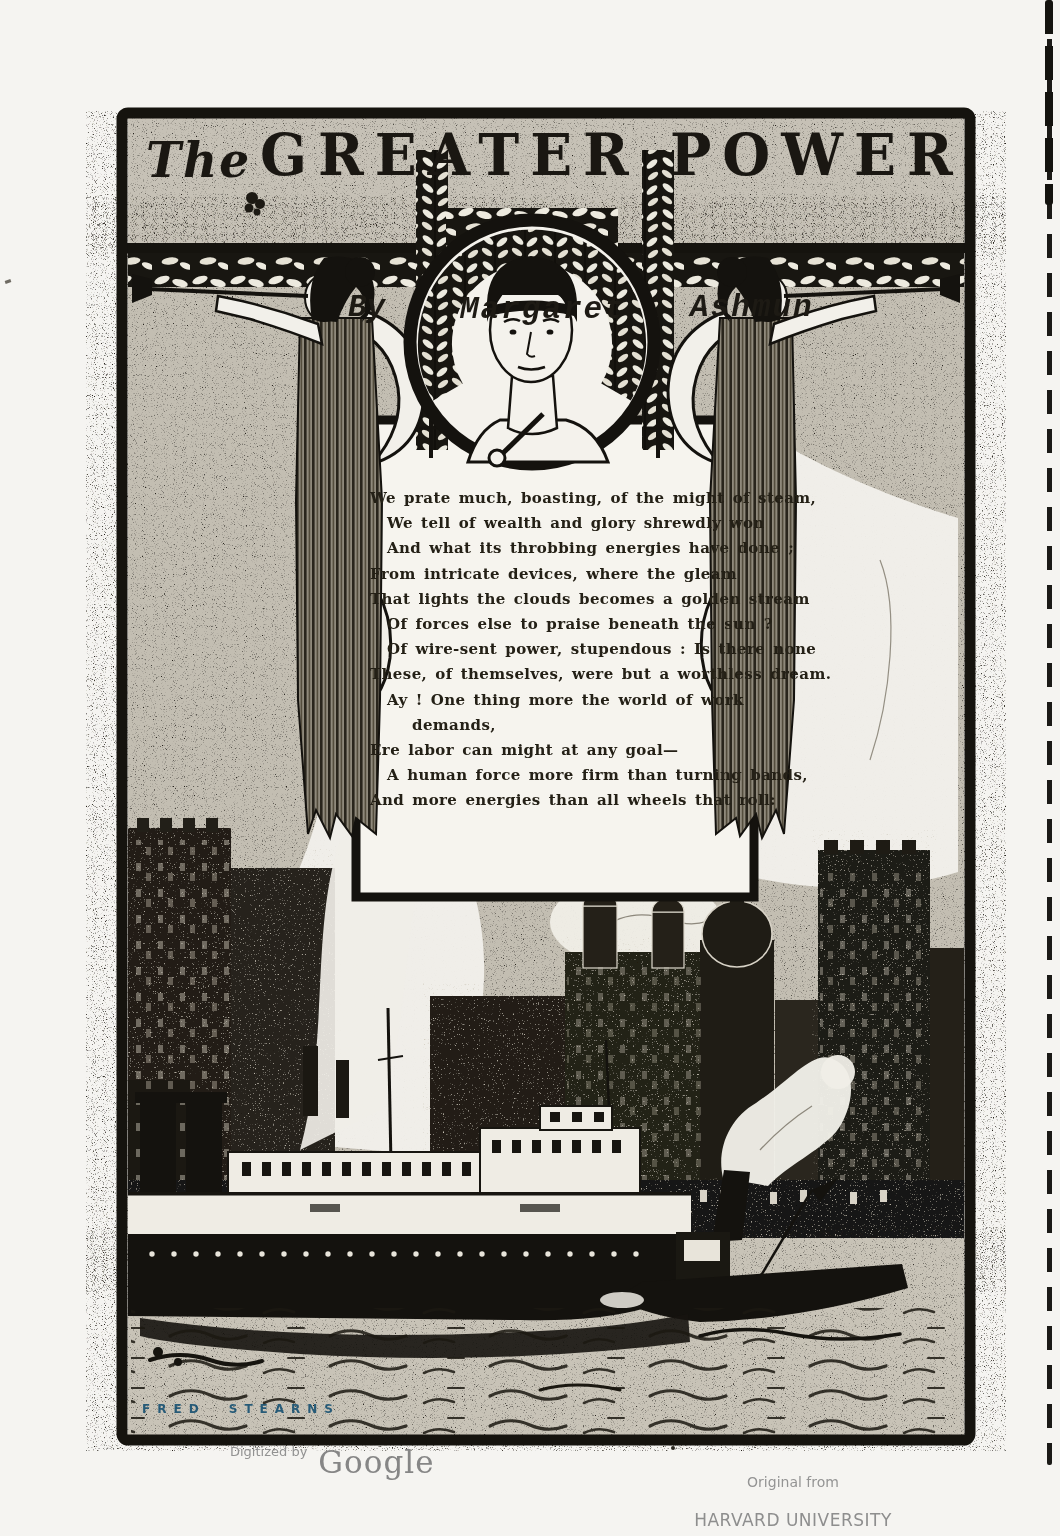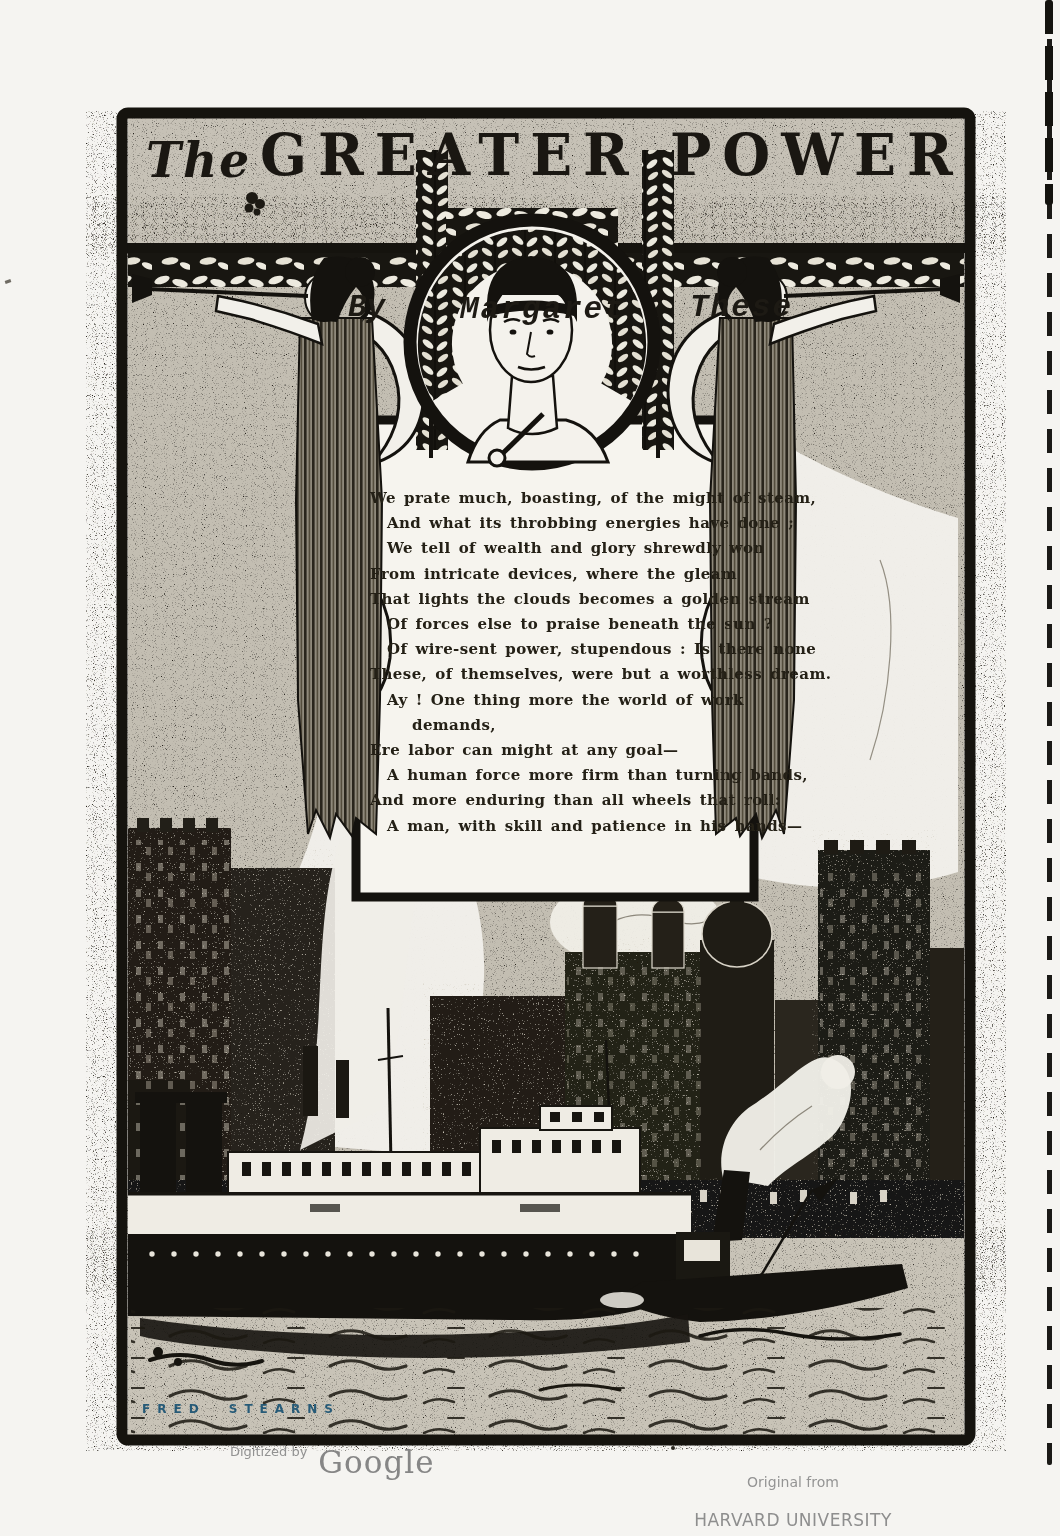--- a/index.html
+++ b/index.html
@@ -341,39 +341,38 @@
 
   <rect x="122" y="113" width="848" height="1327" fill="none" stroke="#15130e" stroke-width="11" rx="6"></rect>
 </svg>
 
 <div class="masthead">
   <div class="title-the">The</div>
   <div class="title-main">GREATER POWER</div>
   <div class="byline">
     <span class="by">By</span>
     <span class="first">Margaret</span>
-    <span class="last">These</span>
+    <span class="last">Ashmun</span>
   </div>
 </div>
 
 <div class="poem">
   <div class="i0">We prate much, boasting, of the might of steam,</div>
+  <div class="i1">We tell of wealth and glory shrewdly won</div>
   <div class="i1">And what its throbbing energies have done ;</div>
-  <div class="i1">We tell of wealth and glory shrewdly won</div>
   <div class="i0">From intricate devices, where the gleam</div>
   <div class="i0">That lights the clouds becomes a golden stream</div>
   <div class="i1">Of forces else to praise beneath the sun ?</div>
   <div class="i1">Of wire-sent power, stupendous : Is there none</div>
   <div class="i0">These, of themselves, were but a worthless dream.</div>
   <div class="i1">Ay ! One thing more the world of work</div>
   <div class="i2">demands,</div>
   <div class="i0">Ere labor can might at any goal—</div>
   <div class="i1">A human force more firm than turning bands,</div>
-  <div class="i0">And more enduring than all wheels that roll:</div>
-  <div class="i1">A man, with skill and patience in his hands—</div>
+  <div class="i0">And more energies than all wheels that roll:</div>
 </div>
 
 <div class="signature">FRED STEARNS</div>
 
 <div class="footer-left">
   <span class="pre">Digitized by</span>
   <span class="logo">Google</span>
 </div>
 <div class="footer-right">
   <div class="orig">Original from</div>

